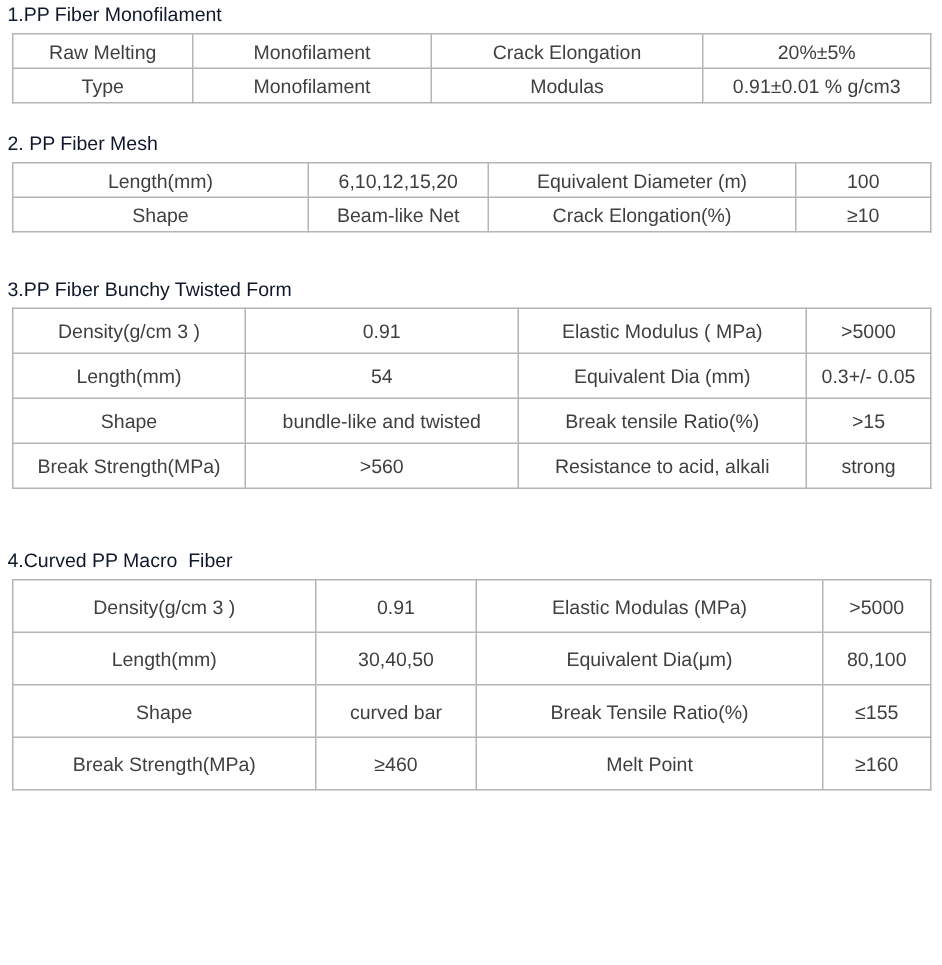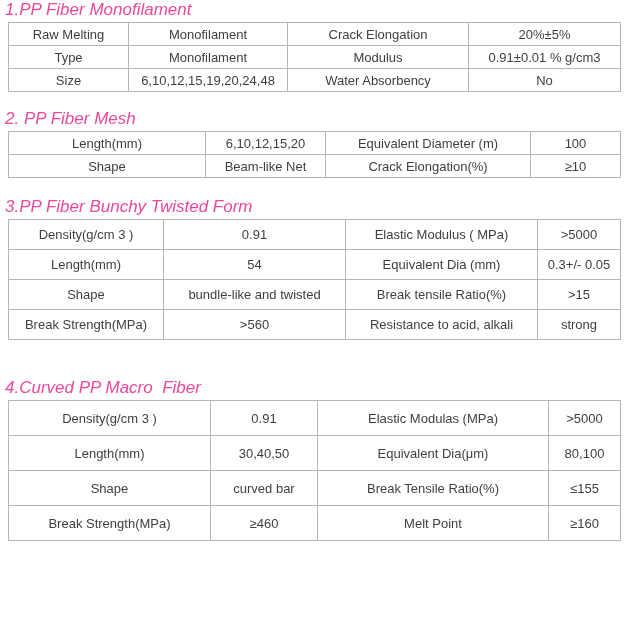--- a/index.html
+++ b/index.html
@@ -8,26 +8,25 @@
     background: #ffffff;
     width: 628px;
     height: 643px;
     overflow: hidden;
     font-family: "Liberation Sans", sans-serif;
   }
   .page {
     padding: 2px 0 0 5px;
   }
   .section-title {
-    font-size: 17px;
+    font-size: 13px;
     line-height: 15px;
-    color: #ec4899;
+    color: #0f172a;
     margin: 0 0 5px 0;
     white-space: pre;
-    font-style: italic;
   }
   table.spec-table {
     border-collapse: collapse;
     table-layout: fixed;
     width: 612px;
     margin-left: 3px;
   }
   table.spec-table td {
     border: 1px solid #b5b5b5;
     text-align: center;
@@ -37,21 +36,21 @@
     padding: 0 2px;
     overflow: hidden;
     white-space: nowrap;
   }
   table.t23 td { height: 22px; }
   table.t30 td { height: 29px; }
   table.t35 td { height: 34px; }
   td.align-left { text-align: left; padding-left: 2px; }
   .section { margin: 0; }
   .gap19 { margin-bottom: 19px; }
-  .gap21 { margin-bottom: 21px; }
+  .gap21 { margin-bottom: 30px; }
   .gap24 { margin-bottom: 40px; }
 </style>
 </head>
 <body>
 
 <div class="page">
 
   <div class="section gap19">
     <div class="section-title">1.PP Fiber Monofilament</div>
     <table class="spec-table t23">
@@ -64,28 +63,22 @@
       <tbody>
         <tr>
           <td>Raw Melting</td>
           <td>Monofilament</td>
           <td>Crack Elongation</td>
           <td>20%±5%</td>
         </tr>
         <tr>
           <td>Type</td>
           <td>Monofilament</td>
-          <td>Modulus</td>
+          <td>Modulas</td>
           <td>0.91±0.01 % g/cm3</td>
-        </tr>
-        <tr>
-          <td>Size</td>
-          <td>6,10,12,15,19,20,24,48</td>
-          <td>Water Absorbency</td>
-          <td>No</td>
         </tr>
       </tbody>
     </table>
   </div>
 
   <div class="section gap21">
     <div class="section-title">2. PP Fiber Mesh</div>
     <table class="spec-table t23">
       <colgroup>
           <col style="width:197px">

